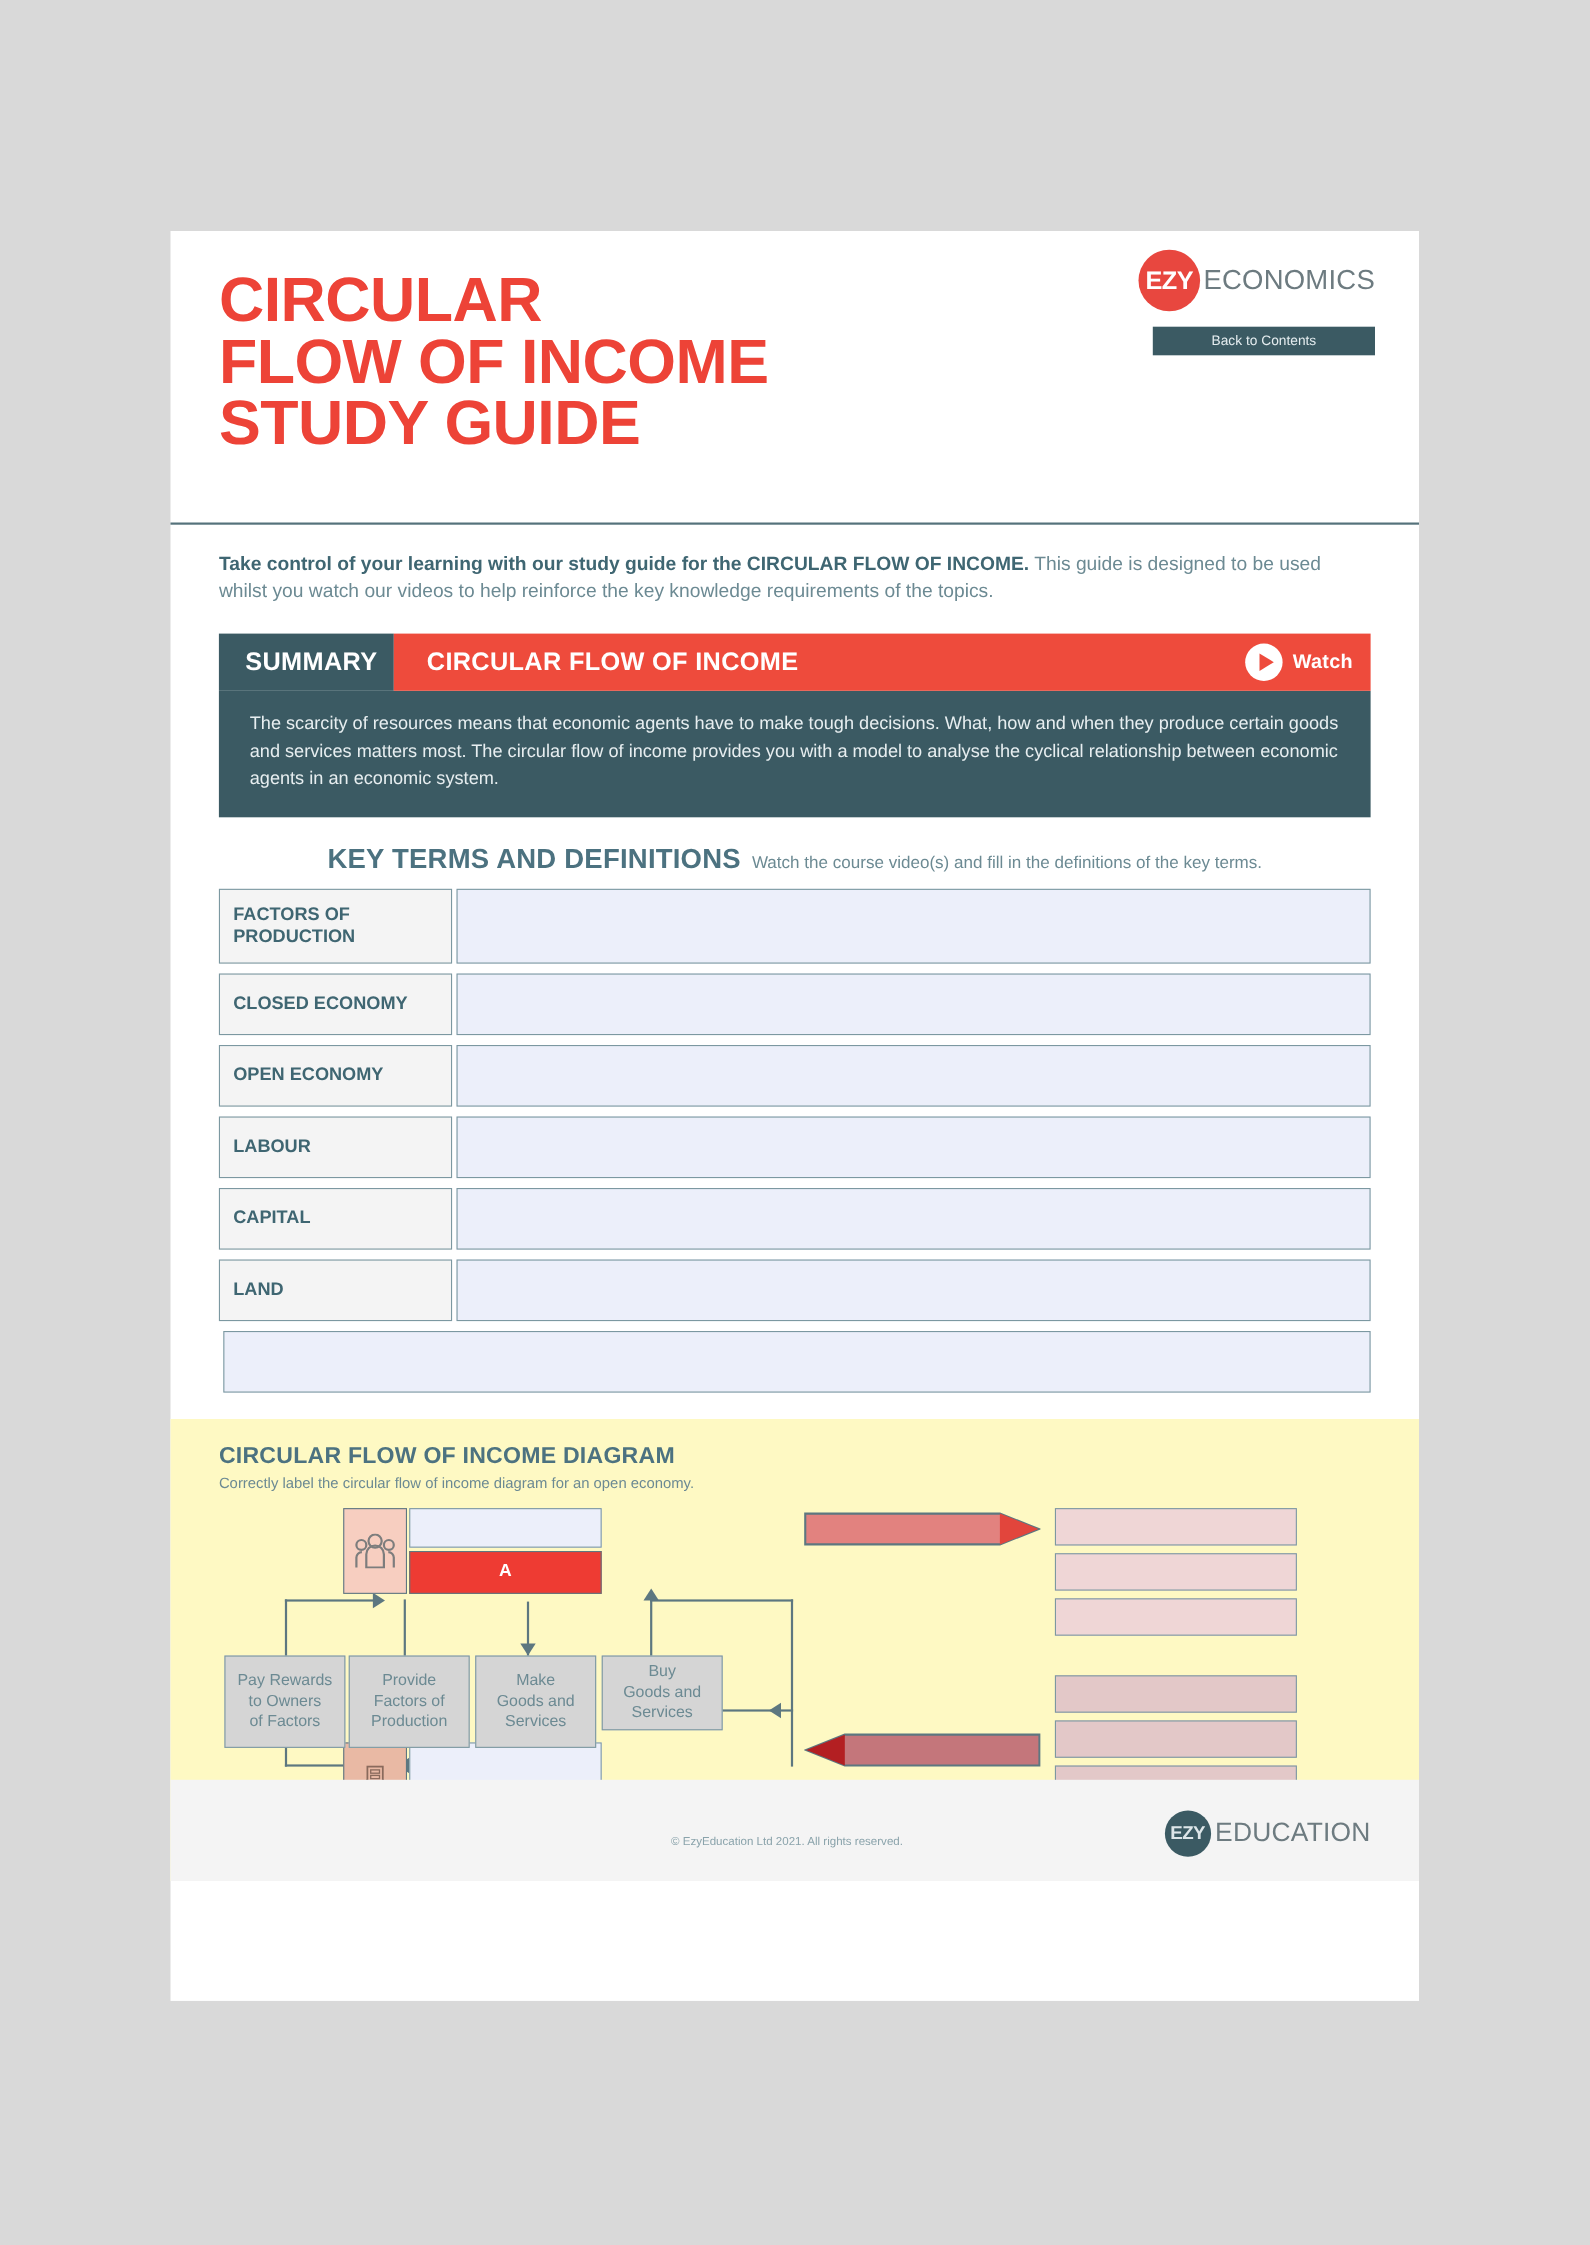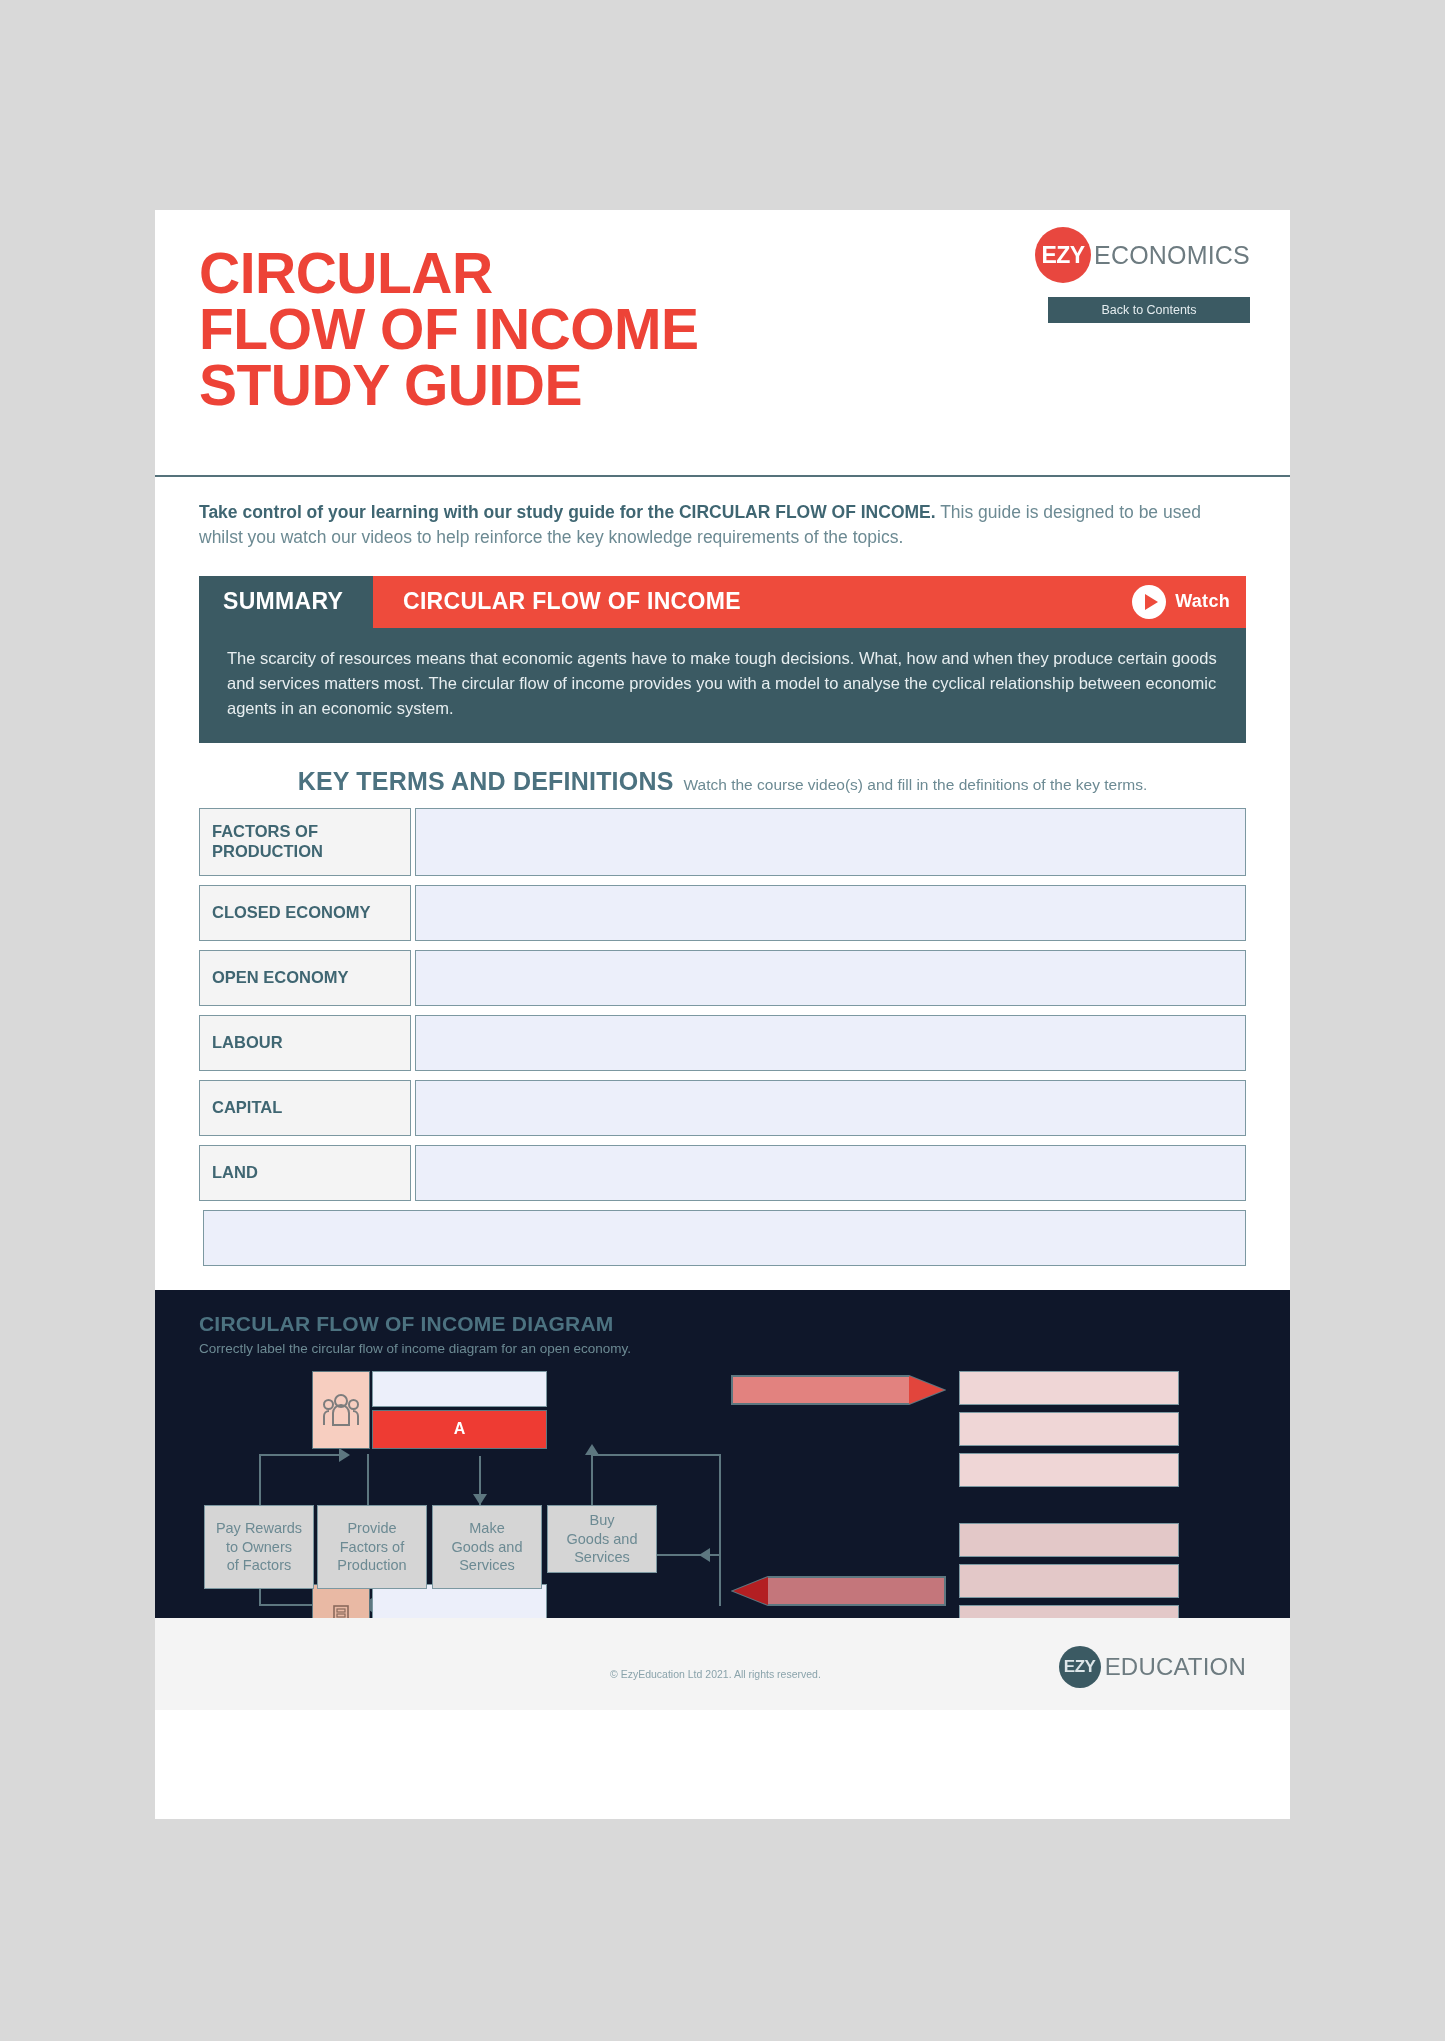--- a/index.html
+++ b/index.html
@@ -47,21 +47,21 @@
   
   .intro {
     margin: 24px 44px 0 44px; width: 1020px;
     font-size: 17.5px; line-height: 1.42; color: #6c8a93;
   }
   .intro b { color: #3f6672; font-weight: bold; }
   
   .summary-wrap { margin: 26px 44px 0 44px; width: 1047px; }
   .summary-bar { display: flex; height: 52px; }
   .summary-tab {
-    width: 174px; background: #3b5a63; color: #fff;
+    width: 159px; background: #3b5a63; color: #fff;
     display: flex; align-items: center; padding-left: 24px;
     font-size: 23px; font-weight: bold; letter-spacing: 0.3px;
   }
   .summary-topic {
     flex: 1; background: #ee4b3c; color: #fff;
     display: flex; align-items: center; justify-content: space-between;
     padding: 0 16px 0 30px;
     font-size: 23px; font-weight: bold; letter-spacing: 0.3px;
   }
   .watch { display: flex; align-items: center; gap: 9px; cursor: pointer; }
@@ -93,21 +93,21 @@
     display: flex; align-items: center; padding: 6px 12px;
   }
   .kt-row.tall .kt-term, .kt-row.tall .kt-def { min-height: 68px; }
   .kt-def {
     flex: 1; min-height: 56px; margin-left: 4px;
     border: 1.5px solid #7c98a1; background: #eceffa;
     cursor: text;
   }
   
   .diagram-sec {
-    margin-top: 24px; background: #0f172a;
+    margin-top: 24px; background: #fef9c3;
     height: 420px; position: relative; padding: 22px 44px 0 44px;
   }
   .dg-title { font-size: 21px; font-weight: bold; color: #4c7280; letter-spacing: 0.2px; }
   .dg-sub { font-size: 13.5px; color: #6c8a93; margin-top: 5px; }
   .dg-canvas { position: relative; width: 1047px; height: 300px; margin-top: 10px; }
   .dg-canvas > * { position: absolute; }
   .box-grey {
     background: #d5d5d5; border: 1.5px solid #7c98a1; color: #6c8a93;
     font-size: 14.5px; line-height: 1.28; text-align: center;
     display: flex; align-items: center; justify-content: center;

